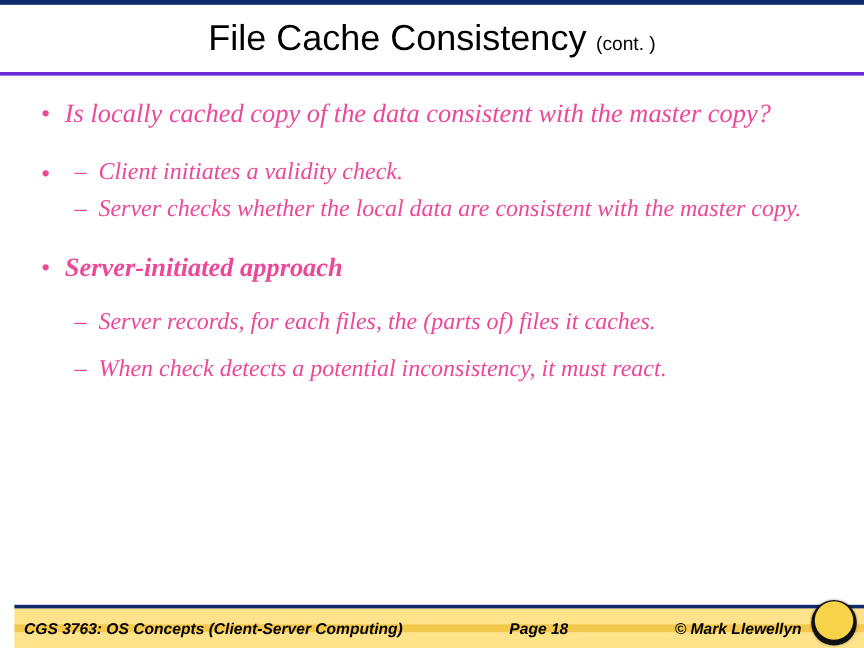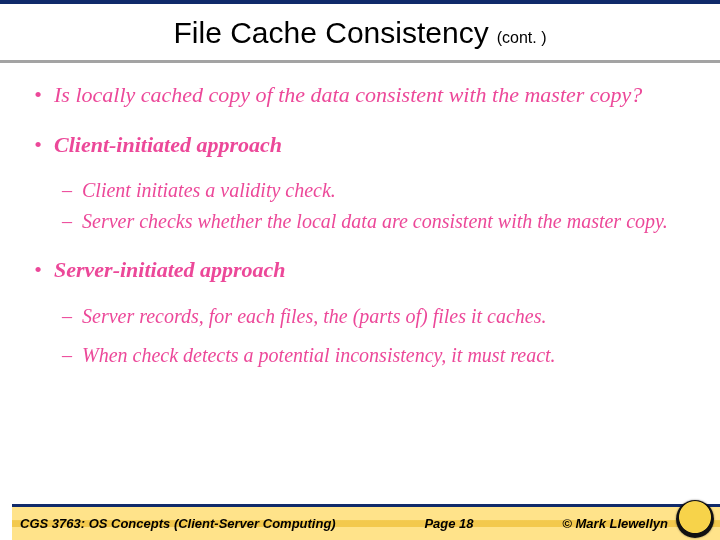--- a/index.html
+++ b/index.html
@@ -8,21 +8,21 @@
     width: 720px; height: 540px;
     background: #ffffff;
     position: relative;
     border-top: 4px solid #102a6a;
   }
   .title-wrap {
     width: 100%;
     text-align: center;
     padding-top: 12px;
     padding-bottom: 10px;
-    border-bottom: 3px solid #a3a3a3;
+    border-bottom: 3px solid #6d28d9;
   }
   .title {
     font-family: Arial, Helvetica, sans-serif;
     font-size: 30px;
     color: #000;
     display: inline;
   }
   .title-cont {
     font-family: Arial, Helvetica, sans-serif;
     font-size: 16px;
@@ -107,21 +107,20 @@
     <span class="title-cont">(cont. )</span>
   </div>
 
   <div class="body">
     <ul class="level1">
       <li>
         <span>Is locally cached copy of the data consistent with the master copy?</span>
       </li>
 
       <li>
-        <span class="bold">Client-initiated approach</span>
         <ul class="level2">
           <li>
             <span>Client initiates a validity check.</span>
           </li>
           <li>
             <span>Server checks whether the local data are consistent with the master copy.</span>
           </li>
         </ul>
       </li>
 

